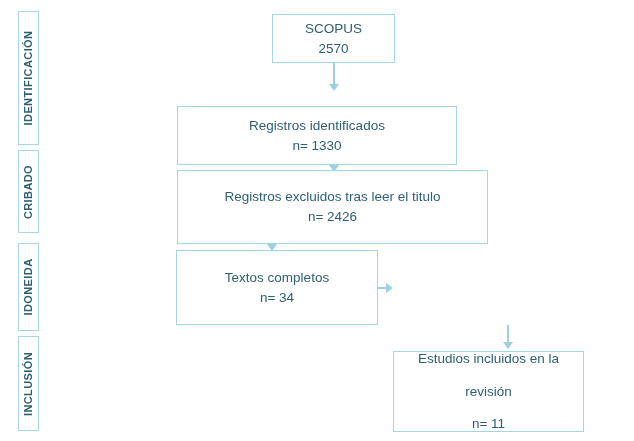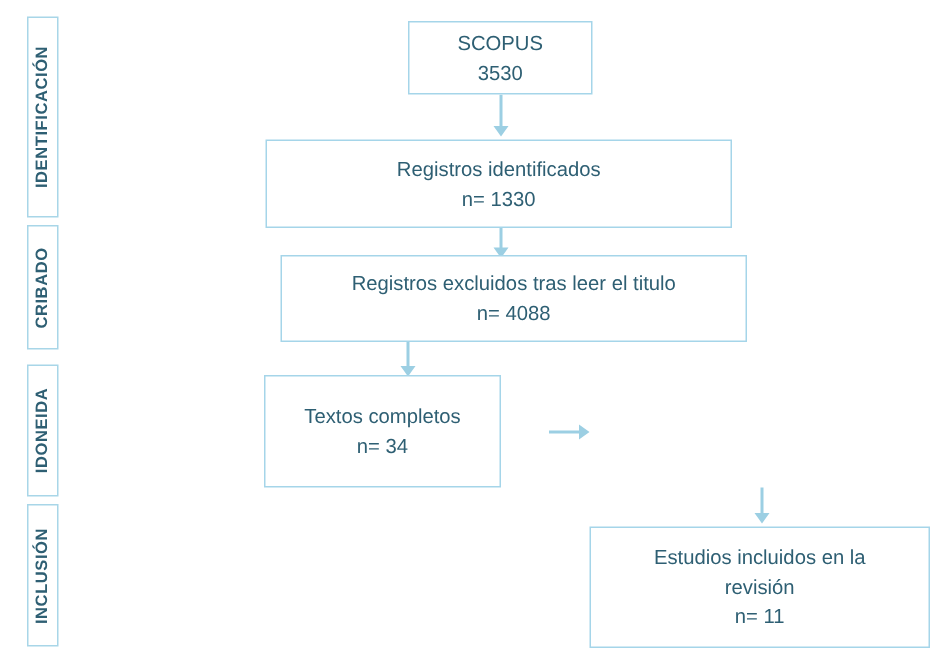--- a/index.html
+++ b/index.html
@@ -114,38 +114,38 @@
   <div class="arrow-down" style="left:267px; top:244px;"></div>
 
   <div class="h-line" style="left:366px; top:287px; width:22px;"></div>
   <div class="arrow-right" style="left:386px; top:283px;"></div>
 
   <div class="v-line" style="left:507px; top:325px; height:19px;"></div>
   <div class="arrow-down" style="left:503px; top:342px;"></div>
 
   <div class="flow-box" style="left:272px; top:14px; width:123px; height:49px;">
     <span class="line">SCOPUS</span>
-    <span class="line">3530</span>
+    <span class="line">2570</span>
   </div>
 
-  <div class="flow-box" style="left:177px; top:93px; width:311px; height:59px;">
+  <div class="flow-box" style="left:177px; top:106px; width:280px; height:59px;">
     <span class="line">Registros identificados</span>
     <span class="line">n= 1330</span>
   </div>
 
-  <div class="flow-box" style="left:187px; top:170px; width:311px; height:58px;">
+  <div class="flow-box" style="left:177px; top:170px; width:311px; height:74px;">
     <span class="line">Registros excluidos tras leer el titulo</span>
-    <span class="line">n= 4088</span>
+    <span class="line">n= 2426</span>
   </div>
 
-  <div class="flow-box" style="left:176px; top:250px; width:158px; height:75px;text-align:center;">
+  <div class="flow-box" style="left:176px; top:250px; width:202px; height:75px;text-align:center;">
     <span class="line">Textos completos</span>
     <span class="line">n= 34</span>
   </div>
 
 
-  <div class="flow-box" style="left:393px; top:351px; width:227px; height:81px;">
+  <div class="flow-box" style="left:393px; top:351px; width:191px; height:81px;gap:13px;">
     <span class="line">Estudios incluidos en la</span>
     <span class="line">revisión</span>
     <span class="line">n= 11</span>
   </div>
 
 </div>
 
 </body></html>

